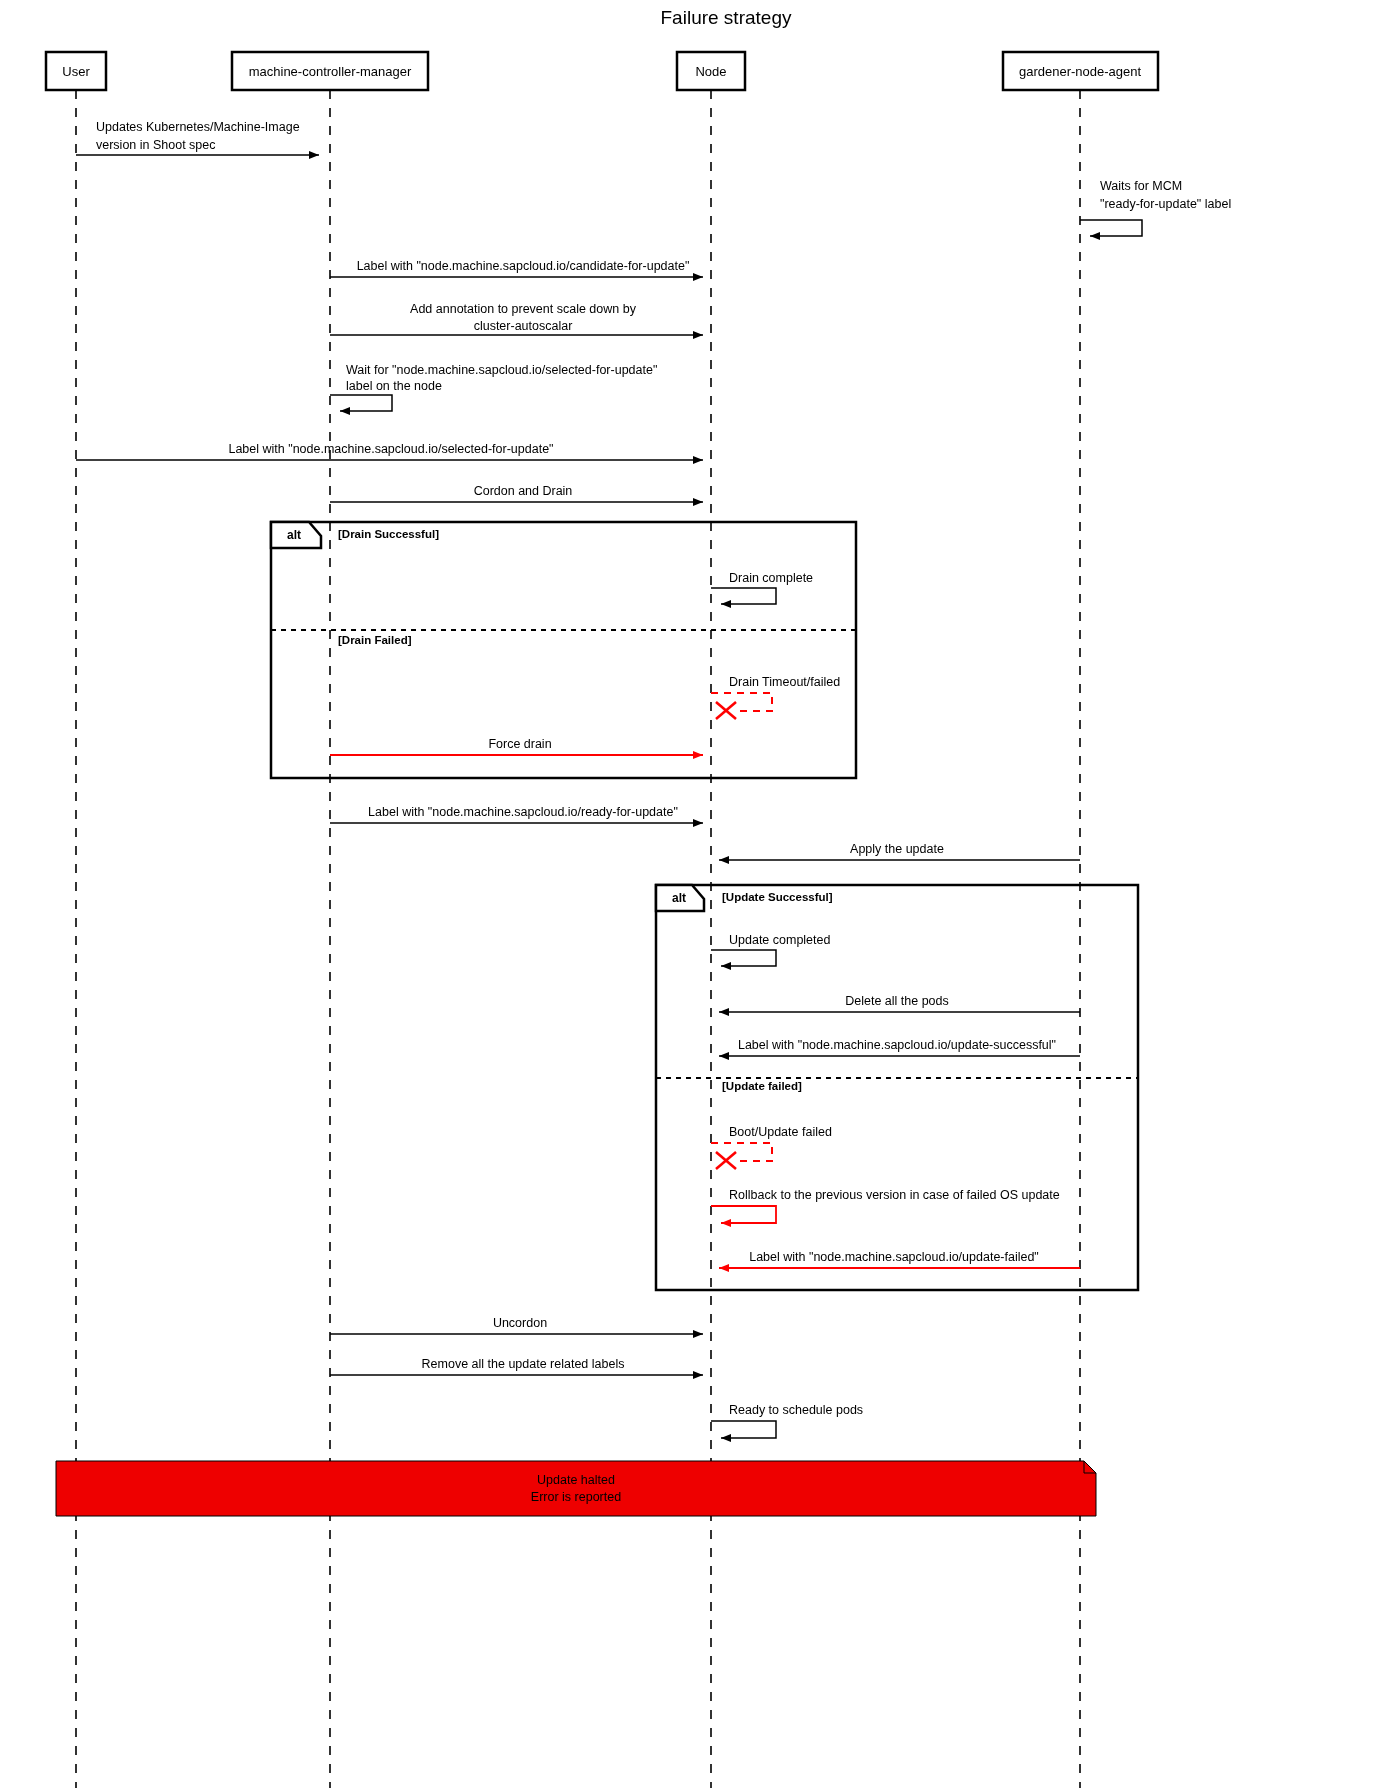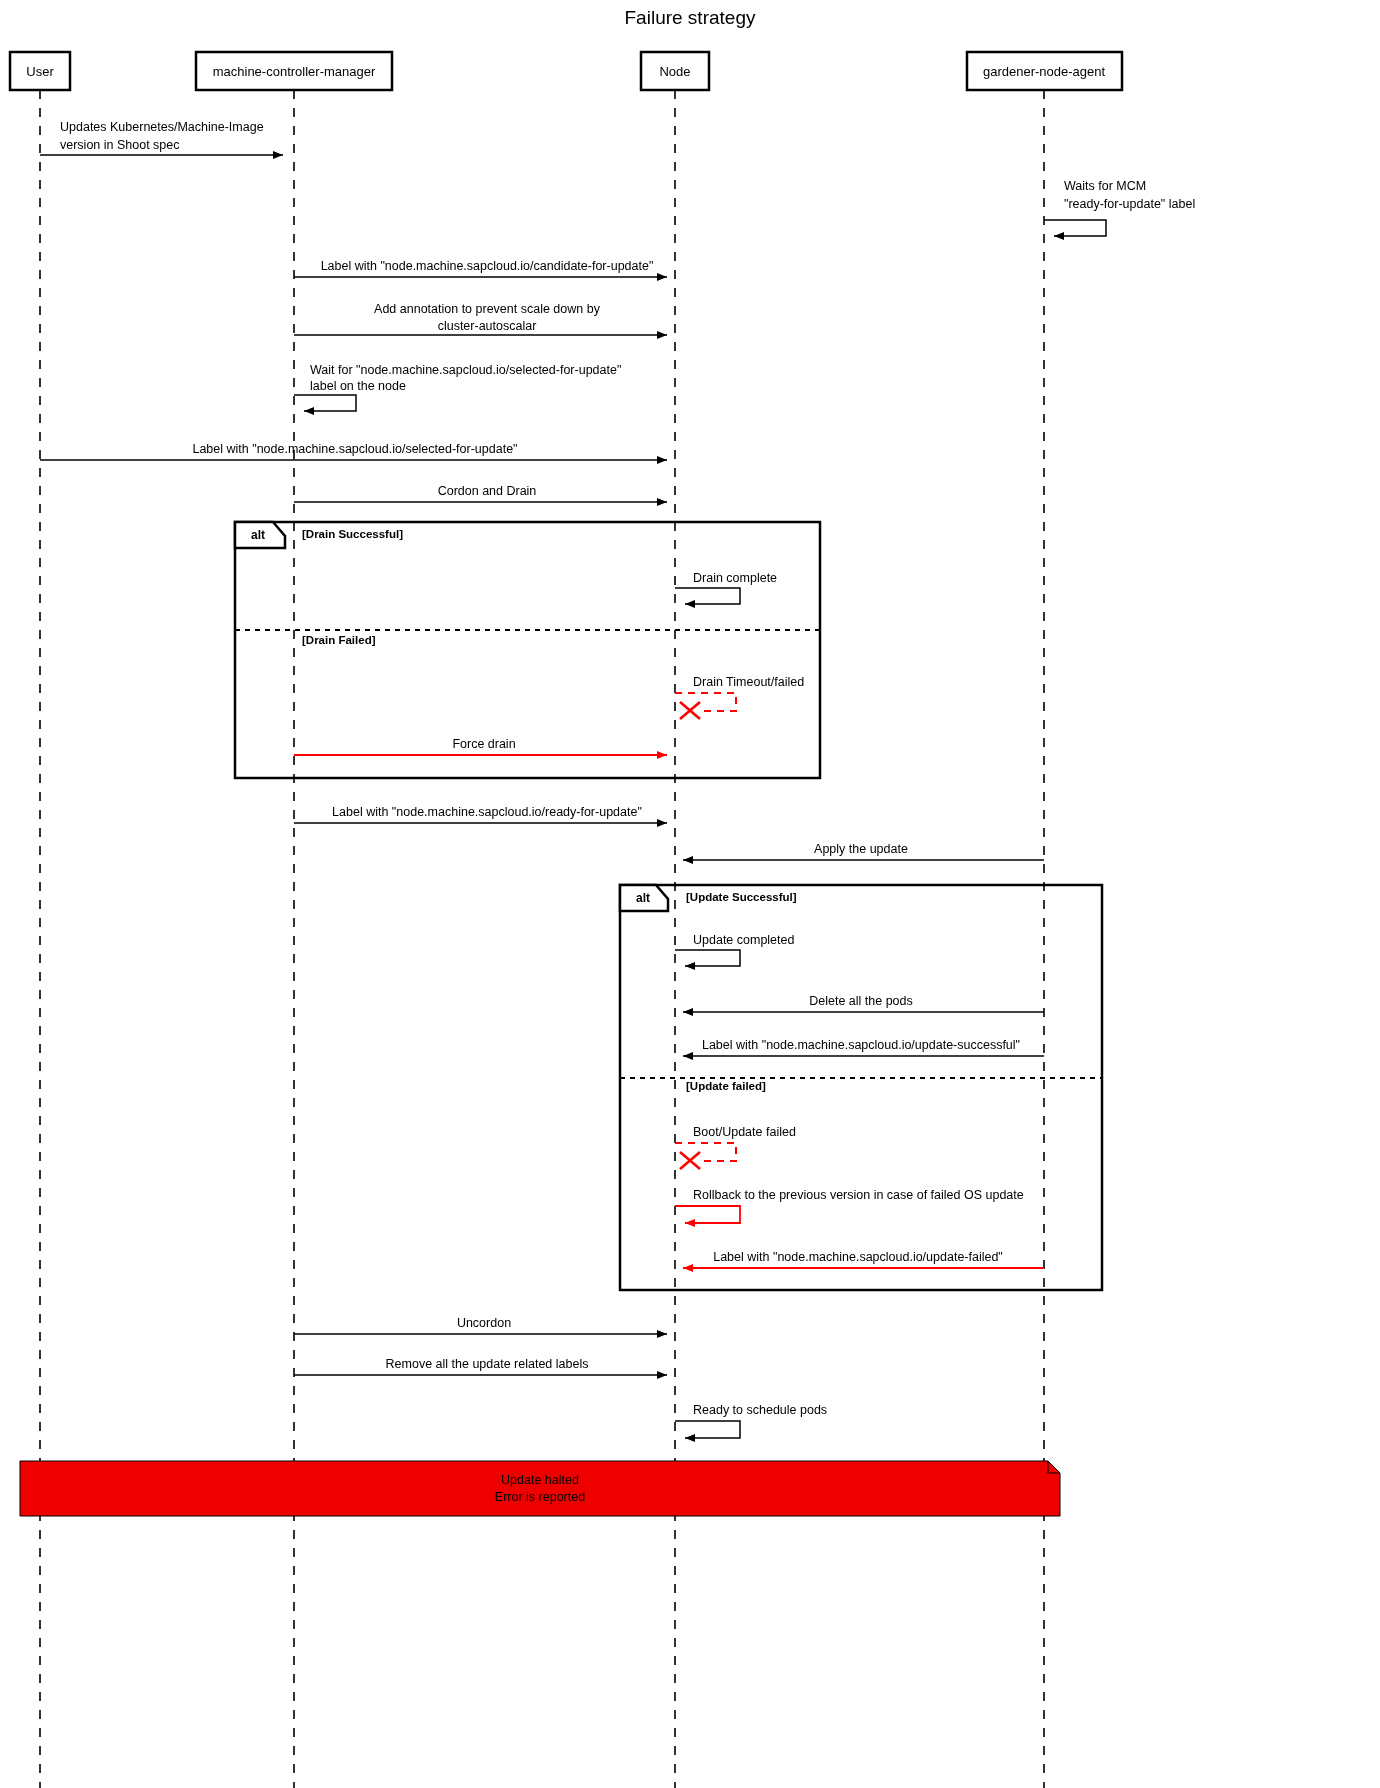--- a/index.html
+++ b/index.html
@@ -10,20 +10,21 @@
   body {
     width: 1380px;
     height: 1788px;
     font-family: "Liberation Sans", sans-serif;
     overflow: hidden;
   }
   #diagram-root {
     position: relative;
     width: 1135px;
     height: 1788px;
+    margin-left: 36px;
   }
   svg#seq {
     display: block;
     width: 1380px;
     height: 1788px;
   }
   .title-text {
     font-size: 19px;
     fill: #000000;
     font-family: "Liberation Sans", sans-serif;

